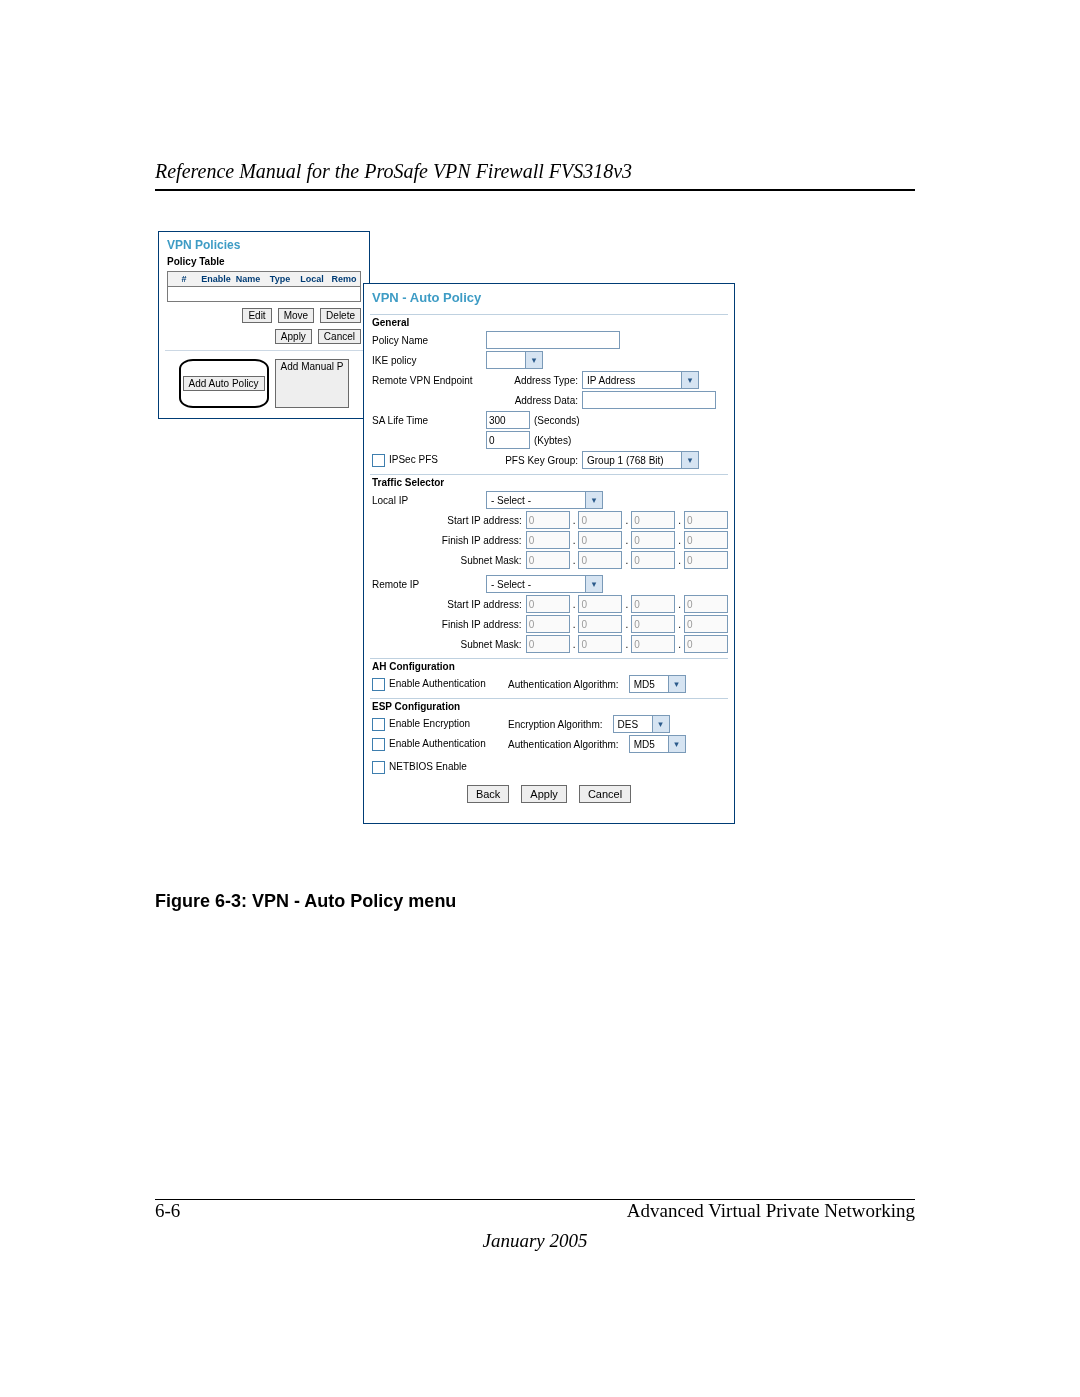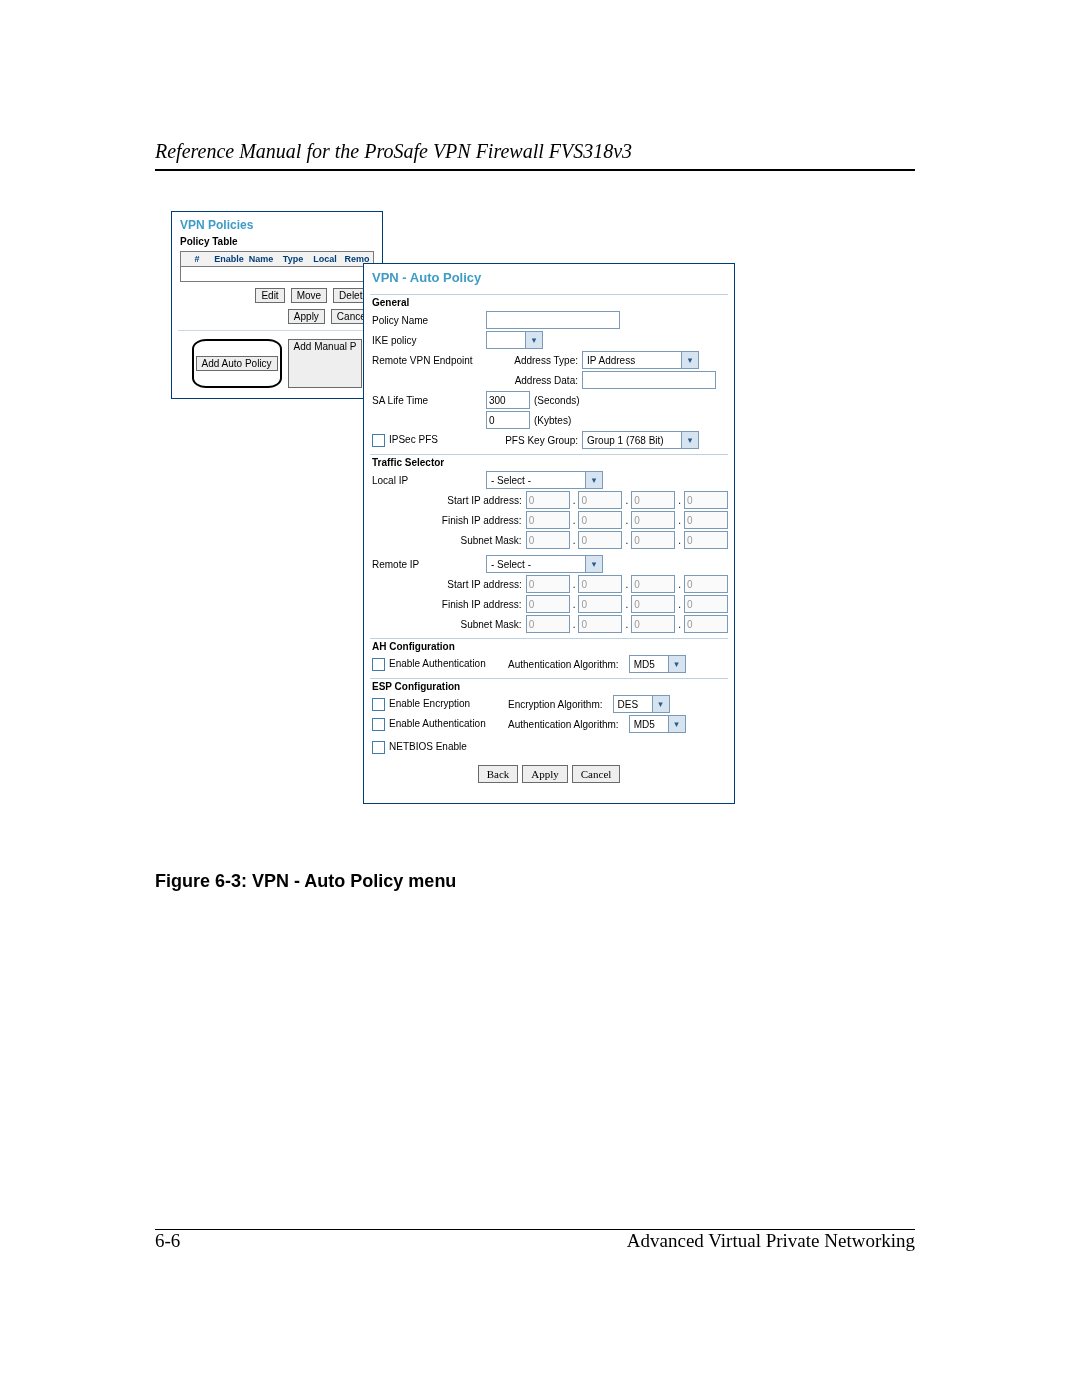--- a/index.html
+++ b/index.html
@@ -1,22 +1,22 @@
 <!DOCTYPE html>
 <html><head>
 <meta charset="utf-8">
 <style>
   html,body{margin:0;padding:0;background:#fff;font-family:Arial,Helvetica,sans-serif;color:#000;}
   .page{width:1080px;height:1397px;position:relative;background:#fff;}
   .content{position:absolute;left:155px;right:165px;top:140px;bottom:135px;}
-  .headline{font-style:italic;font-family:"Times New Roman",serif;font-size:20px;}
+  .headline{font-style:italic;font-family:"Times New Roman",serif;font-size:20px;margin-top:20px;}
   .rule{height:2px;background:#000;margin-top:6px;}
   .figure-area{margin-top:40px;position:relative;height:640px;}
   .panel-back{
-    position:absolute;left:16px;top:0;width:210px;
+    position:absolute;left:3px;top:0;width:210px;
     border:1px solid #003C75;background:#fff;
     font-family:Verdana,Arial,sans-serif;font-size:10px;color:#000;
     padding-bottom:10px;
   }
   .panel-back .title{
     color:#3E9CC5;font-weight:bold;font-size:12px;padding:6px 8px 2px;
   }
   .panel-back .sub{padding:2px 8px 4px;font-weight:bold;font-size:10px;}
   .thead{display:flex;border:1px solid #7a7a7a;background:#f2f2f2;margin:0 8px;font-weight:bold;color:#003C75;}
   .thead span{flex:1;text-align:center;padding:2px 1px;font-size:9px;}
@@ -44,21 +44,21 @@
   .inp.lg{width:128px;}
   .inp.disabled{color:#9a9a9a;background:#fafafa;}
   .sel{display:inline-flex;align-items:center;border:1px solid #7a9ab8;height:16px;background:#fff;}
   .sel .txt{padding:0 4px;min-width:90px;font-size:10px;}
   .sel .txt.narrow{min-width:30px;}
   .sel .arrow{width:16px;height:16px;background:#d6e4f2;border-left:1px solid #7a9ab8;
     display:flex;align-items:center;justify-content:center;color:#2b5a8b;font-size:9px;}
   .cb{display:inline-block;width:11px;height:11px;border:1px solid #3E7EAE;margin-right:4px;vertical-align:middle;}
   .ipset{display:flex;align-items:center;gap:2px;}
   .ipset .dot{padding:0 1px;}
-  .centerrow{display:flex;justify-content:center;gap:4px;padding-top:10px;font-family:Liberation Serif, serif;}
+  .centerrow{display:flex;justify-content:center;gap:12px;padding-top:10px;}
   .centerrow .b{border:1px solid #6a6a6a;background:#eee;padding:2px 8px;font-size:11px;}
   .figcaption{font-weight:bold;font-family:Arial,sans-serif;font-size:18px;margin-top:20px;}
   .footer{position:absolute;left:155px;right:165px;bottom:145px;}
   .footer .line{border-top:1px solid #000;display:flex;justify-content:space-between;font-size:19px;font-family:"Times New Roman",serif;}
   .footer .date{text-align:center;font-style:italic;font-family:"Times New Roman",serif;font-size:19px;margin-top:8px;}
 </style>
 </head>
 <body>
 <div class="page">
   <div class="content">
@@ -309,14 +309,15 @@
     </div>
 
     <div class="figcaption">Figure 6-3: VPN - Auto Policy menu</div>
   </div>
 
   <div class="footer">
     <div class="line">
       <span>6-6</span>
       <span>Advanced Virtual Private Networking</span>
     </div>
+    <div class="date">January 2005</div>
   </div>
 </div>
 
 </body></html>

